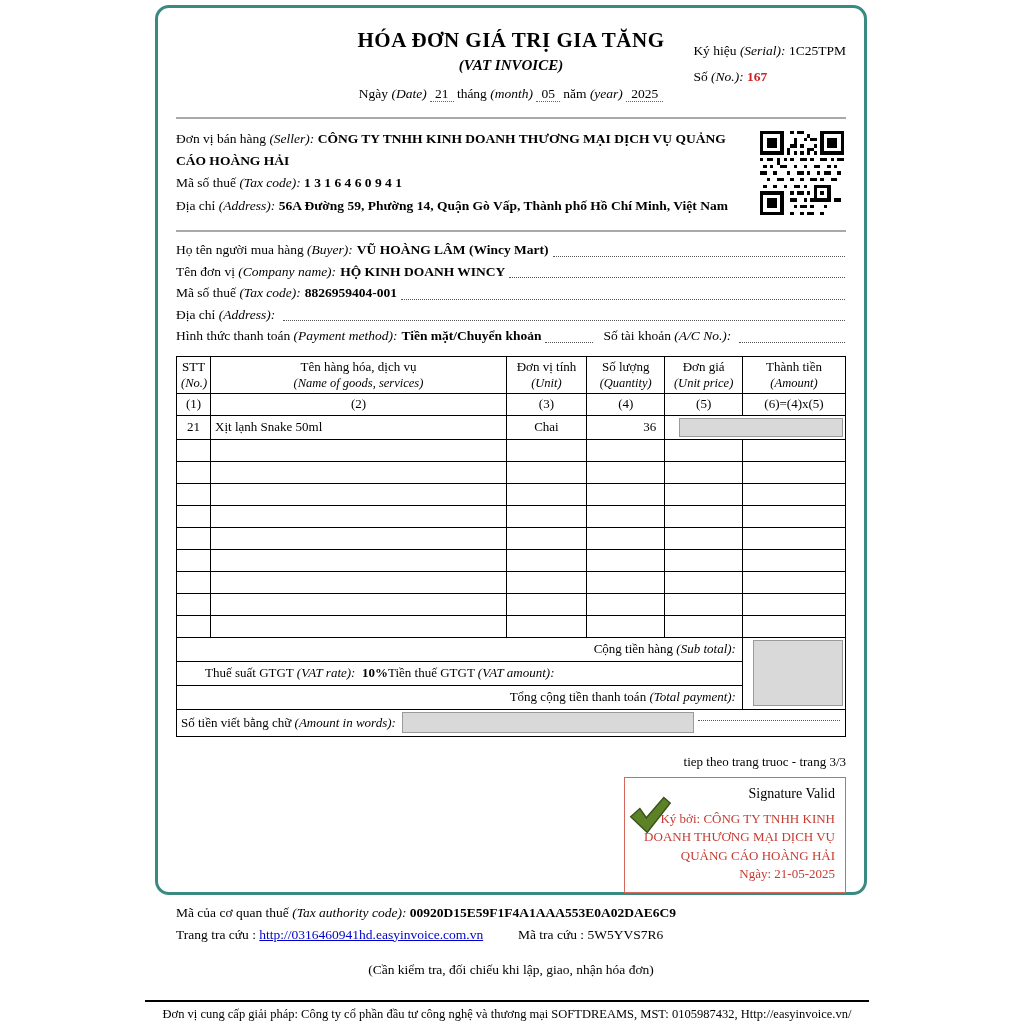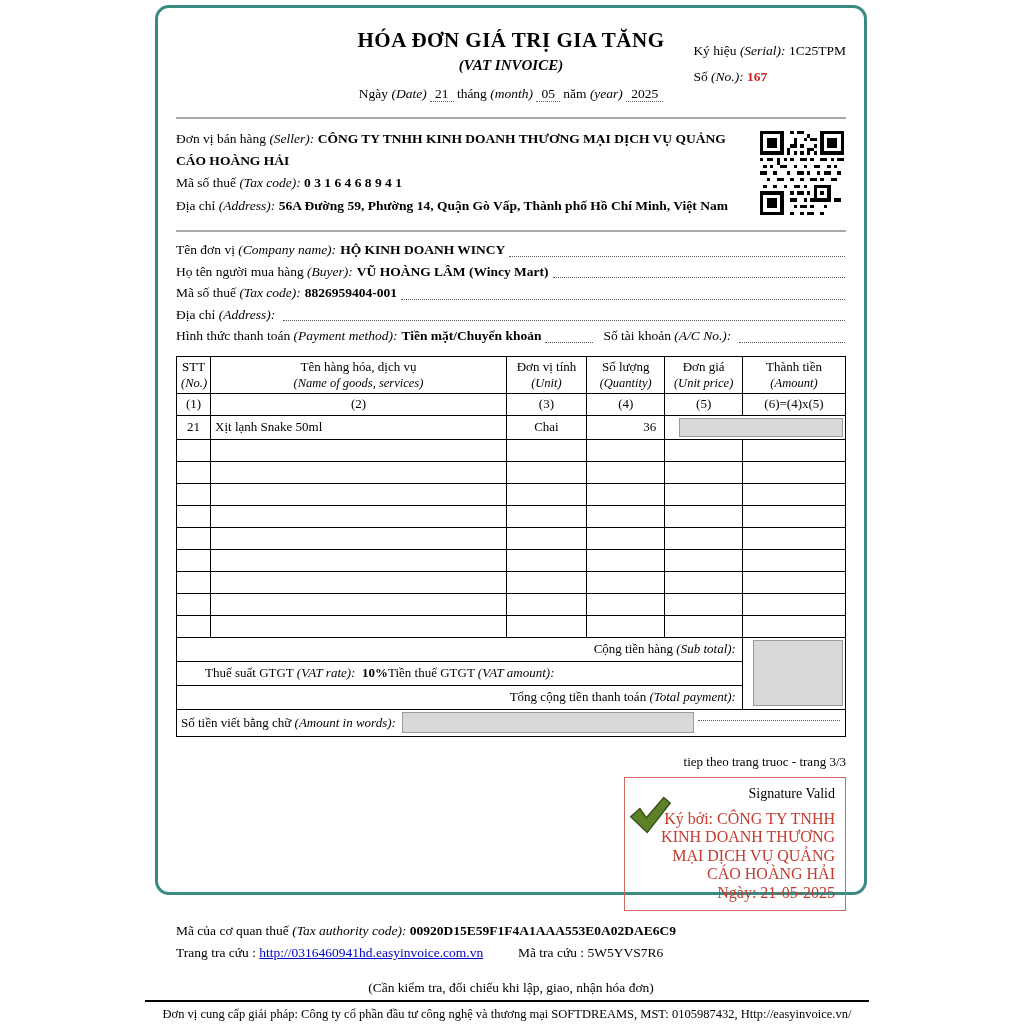--- a/index.html
+++ b/index.html
@@ -68,21 +68,21 @@
 
   
   .pagenote { text-align:right; margin-top:17px; font-size:13px; }
   .sigrow { display:flex; justify-content:space-between; padding:0 52px 0 40px; margin-top:13px; font-size:13.5px; }
   .stamp {
     margin-left:auto; margin-top:7px; width:222px; min-height:97px;
     border:1px solid #d4685c; position:relative; padding:8px 10px 8px 14px;text-align:right;
   }
   .stamp .valid { font-size:14px; position:relative; z-index:2; }
   .stamp .check { position:absolute; left:2px; top:16px; width:46px; height:42px; z-index:1; }
-  .stamp .rtxt { position:relative; z-index:2; color:#c43b31; font-size:16px; line-height:18.5px; margin-top:8px; }
+  .stamp .rtxt { position:relative; z-index:2; color:#c43b31; font-size:13px; line-height:18.5px; margin-top:8px; }
 
   
   .foot { margin-top:9px; font-size:13.5px; line-height:22px; }
   .link { color:#0000cc; text-decoration:underline; }
   .gap { display:inline-block; width:28px; }
   .checknote { text-align:center; margin-top:13px; }
 
   .bottombar {
     position:absolute; left:145px; top:1000px; width:724px;
     border-top:2px solid #000; padding-top:5px; text-align:center; font-size:12.5px;
@@ -128,21 +128,21 @@
       <div class="seller">
         <div class="stext">
           <div class="row">
             <span>Đơn vị bán hàng</span>
             <span class="en">(Seller):</span>
             <span class="val">CÔNG TY TNHH KINH DOANH THƯƠNG MẠI DỊCH VỤ QUẢNG CÁO HOÀNG HẢI</span>
           </div>
           <div class="row">
             <span>Mã số thuế</span>
             <span class="en">(Tax code):</span>
-            <span class="val">0 3 1 6 4 6 8 9 4 1</span>
+            <span class="val">1 3 1 6 4 6 0 9 4 1</span>
           </div>
           <div class="row">
             <span>Địa chỉ</span>
             <span class="en">(Address):</span>
             <span class="val">56A Đường 59, Phường 14, Quận Gò Vấp, Thành phố Hồ Chí Minh, Việt Nam</span>
           </div>
         </div>
         <svg class="qr" viewBox="0 0 25 25" shape-rendering="crispEdges">
           <rect x="0" y="0" width="25" height="25" fill="#fff"></rect>
           <rect x="0" y="0" width="7" height="7" fill="#000"></rect>
@@ -158,27 +158,27 @@
             <rect x="17" y="17" width="3" height="3" fill="#fff"></rect>
             <rect x="18" y="18" width="1" height="1" fill="#000"></rect>
           <path fill="#000" d="M9 0h1v1H9z M11 0h2v1h-2z M14 1h1v1h-1z M10 2h1v2h-1z M13 2h1v1h-1z M15 2h2v1h-2z M9 4h2v1H9z M12 4h1v1h-1z M16 4h1v1h-1z M8 5h1v1H8z M14 5h2v1h-2z M8 6h1v1H8z M10 6h1v1h-1z M12 6h1v1h-1z M14 6h1v1h-1z M16 6h1v1h-1z M0 8h1v1H0z M2 8h2v1H2z M5 8h1v2H5z M7 8h1v1H7z M9 8h1v1H9z M12 8h2v1h-2z M15 8h1v1h-1z M18 8h2v1h-2z M21 8h1v1h-1z M23 8h2v1h-2z M1 10h1v1H1z M3 10h1v1H3z M6 10h2v1H6z M10 10h1v1h-1z M13 10h1v1h-1z M16 10h2v1h-2z M20 10h1v1h-1z M22 10h1v1h-1z M0 12h2v1H0z M4 12h1v1H4z M8 12h1v1H8z M11 12h2v1h-2z M14 12h1v1h-1z M17 12h1v1h-1z M19 12h2v1h-2z M23 12h1v1h-1z M2 14h1v1H2z M5 14h2v1H5z M9 14h1v1H9z M12 14h1v1h-1z M15 14h2v1h-2z M18 14h1v1h-1z M21 14h2v1h-2z M1 16h1v1H1z M4 16h1v1H4z M7 16h1v1H7z M10 16h2v1h-2z M13 16h1v1h-1z M9 18h1v1H9z M11 18h2v1h-2z M14 18h1v1h-1z M9 20h2v1H9z M13 20h1v1h-1z M15 20h1v1h-1z M22 20h2v1h-2z M10 22h1v1h-1z M12 22h2v1h-2z M15 22h1v1h-1z M19 22h1v1h-1z M9 24h1v1H9z M12 24h1v1h-1z M14 24h2v1h-2z M18 24h1v1h-1z"></path>
         </svg>
       </div>
 
       <hr class="sep" style="margin-top:6px">
 
       <div class="buyer">
         <div class="bline">
+          <span class="lbl"><span>Họ tên người mua hàng</span> <span class="en">(Buyer):</span></span>
+          <span class="val">VŨ HOÀNG LÂM (Wincy Mart)</span>
+          <span class="dots"></span>
+        </div>
+        <div class="bline">
           <span class="lbl"><span>Tên đơn vị</span> <span class="en">(Company name):</span></span>
           <span class="val">HỘ KINH DOANH WINCY</span>
-          <span class="dots"></span>
-        </div>
-        <div class="bline">
-          <span class="lbl"><span>Họ tên người mua hàng</span> <span class="en">(Buyer):</span></span>
-          <span class="val">VŨ HOÀNG LÂM (Wincy Mart)</span>
           <span class="dots"></span>
         </div>
         <div class="bline">
           <span class="lbl"><span>Mã số thuế</span> <span class="en">(Tax code):</span></span>
           <span class="val">8826959404-001</span>
           <span class="dots"></span>
         </div>
         <div class="bline">
           <span class="lbl"><span>Địa chỉ</span> <span class="en">(Address):</span></span>
           <span class="dots"></span>

